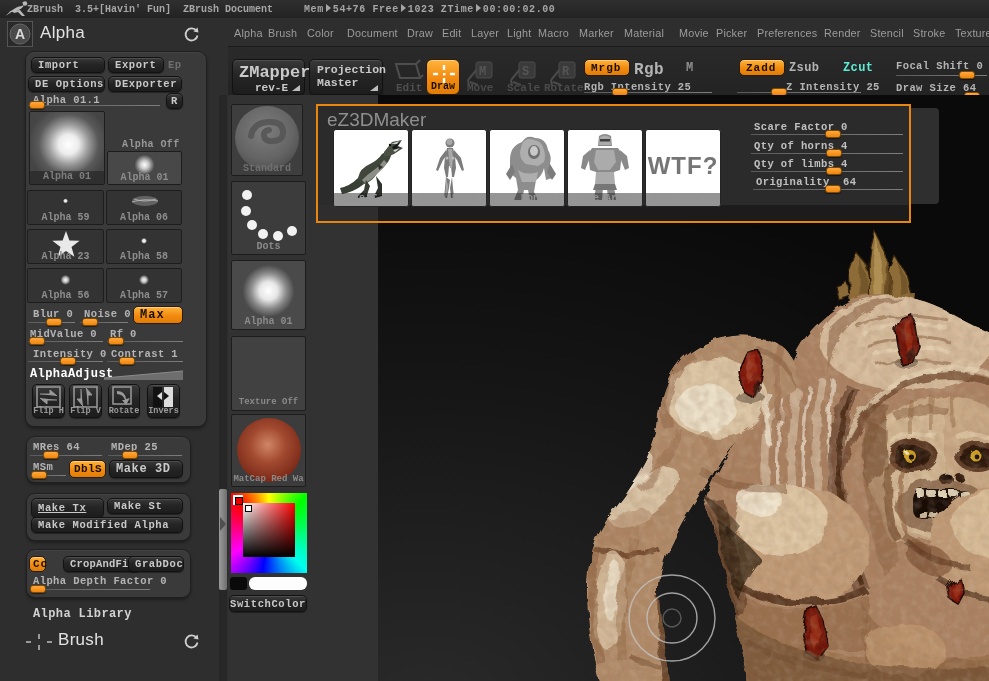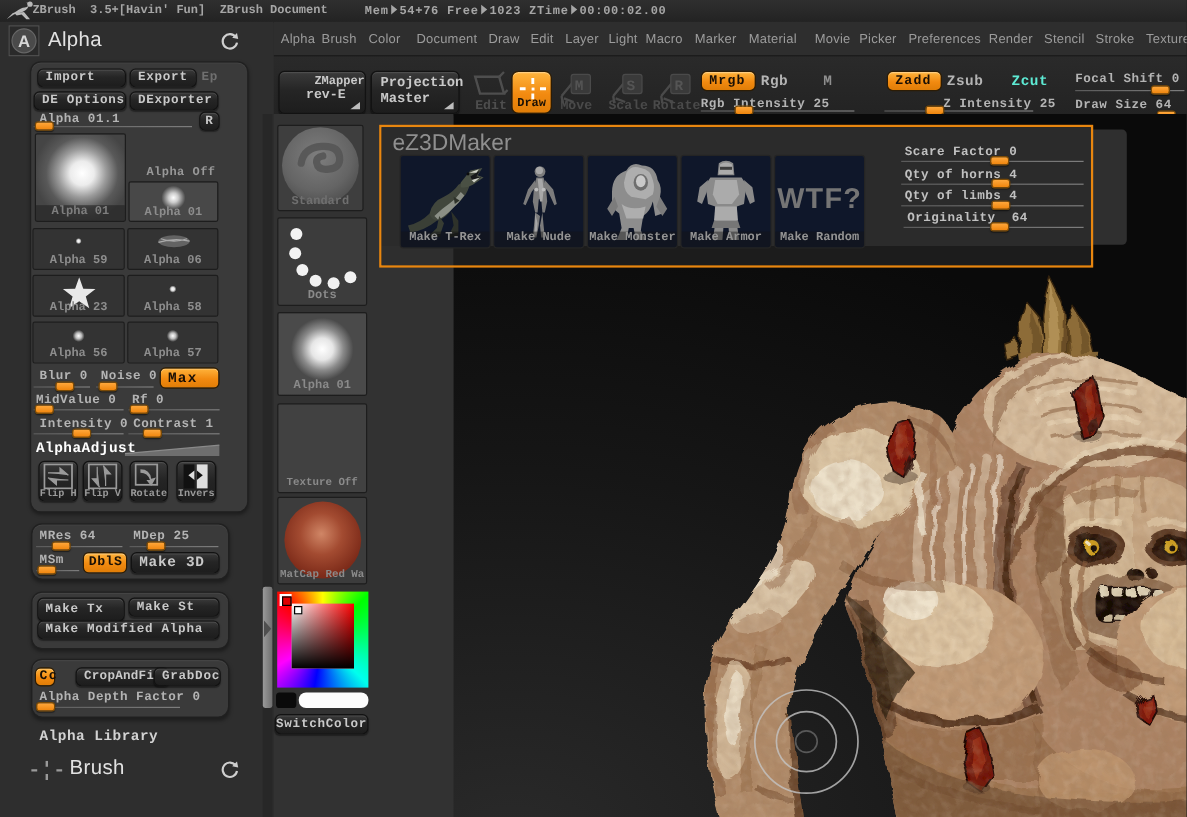--- a/index.html
+++ b/index.html
@@ -22,21 +22,21 @@
   .grp{position:absolute;background:#3a3a3a;border:1px solid #202020;border-radius:9px;
        box-shadow:inset 0 1px 0 rgba(255,255,255,.05), 0 2px 3px rgba(0,0,0,.35);}
   .cell{position:absolute;background:#333333;border:1px solid #1d1d1d;border-radius:2px;box-sizing:border-box;}
   .cl-lbl{position:absolute;left:0;right:0;bottom:1px;text-align:center;color:#8d8d8d;font-size:10px;font-weight:bold;letter-spacing:0px;}
   .menu-it{position:absolute;top:27px;color:#9c9c9c;font-family:"Liberation Sans",sans-serif;
            font-weight:normal;font-size:10.8px;letter-spacing:.2px;}
   .tri{display:inline-block;width:0;height:0;border-left:5px solid #a6a6a6;
        border-top:4px solid transparent;border-bottom:4px solid transparent;margin:0 2px;}
   .sec-title{position:absolute;color:#e2e2e2;font-family:"Liberation Sans",sans-serif;
              font-weight:normal;font-size:17px;letter-spacing:.3px;}
-  .mkcell{position:absolute;top:129px;width:74px;height:76px;background:#0f172a;
+  .mkcell{position:absolute;top:129px;width:74px;height:76px;background:#ffffff;
           border:1px solid #242424;border-radius:3px;box-sizing:content-box;overflow:hidden;}
   .mklbl{position:absolute;left:0;bottom:0;width:100%;height:13px;background:rgba(20,20,20,.45);
          color:#949494;font-size:10px;font-weight:bold;text-align:center;letter-spacing:0;}
 </style>
 </head>
 <body>
 <div id="app">
 
   <div class="abs" style="left:0;top:0;width:989px;height:18px;background:linear-gradient(#2f2f2f,#232323);border-bottom:1px solid #161616;"></div>
   <svg class="abs" style="left:2px;top:0;" width="30" height="18" viewBox="0 0 30 18">
@@ -63,21 +63,21 @@
   <div class="menu-it" style="left:716px;">Picker</div>
   <div class="menu-it" style="left:757px;">Preferences</div>
   <div class="menu-it" style="left:824px;">Render</div>
   <div class="menu-it" style="left:870px;">Stencil</div>
   <div class="menu-it" style="left:913px;">Stroke</div>
   <div class="menu-it" style="left:955px;">Texture</div>
 
   <div class="abs" style="left:228px;top:46px;width:761px;height:49px;background:linear-gradient(#2a2a2a,#232323);border-top:1px solid #1a1a1a;"></div>
 
   <div class="btn" style="left:232px;top:59px;width:73px;height:36px;display:block;text-align:center;">
-    <div style="margin-top:3px;font-size:10px;letter-spacing:0;text-align:right;">ZMapper</div>
+    <div style="margin-top:3px;font-size:17px;letter-spacing:0;text-align:right;">ZMapper</div>
     <div style="font-size:11px;letter-spacing:0;">rev-E</div>
   </div>
   <svg class="abs" style="left:291px;top:84px;" width="10" height="8">
       <path d="M9,7 L1,7 L9,1 Z" fill="#bdbdbd"></path>
     </svg>
   <div class="btn" style="left:309px;top:59px;width:74px;height:36px;display:block;text-align:left;padding-left:7px;">
     <div style="margin-top:3px;font-size:11.5px;letter-spacing:0;">Projection</div>
     <div style="font-size:11.5px;letter-spacing:0;">Master</div>
   </div>
   <svg class="abs" style="left:369px;top:84px;" width="10" height="8">
@@ -116,21 +116,21 @@
     <text x="2" y="33" font-size="11" font-weight="bold" fill="#4a4a4a" font-family="Liberation Mono,monospace">Scale</text>
   </svg>
   <svg class="abs" style="left:543px;top:58px;" width="42" height="36" viewBox="0 0 42 36">
     <path d="M8,22 L18,10 M10,24 l8,3 M8,22 l1,6" stroke="#4a4a4a" stroke-width="2" fill="none"></path>
     <rect x="16" y="4" width="16" height="16" rx="2" fill="#3a3a3a" stroke="#4a4a4a"></rect>
     <text x="19" y="17" font-size="12" font-weight="bold" fill="#555" font-family="Liberation Mono,monospace">R</text>
     <text x="1" y="33" font-size="11" font-weight="bold" fill="#4a4a4a" font-family="Liberation Mono,monospace">Rotate</text>
   </svg>
 
   <div class="obtn" style="left:584px;top:59px;width:46px;height:17px;">Mrgb</div>
-  <div class="lbl" style="left:634px;top:61px;font-size:12px;">Rgb</div>
+  <div class="lbl" style="left:634px;top:61px;font-size:16px;">Rgb</div>
   <div class="lbl" style="left:686px;top:61px;font-size:12px;color:#8f8f8f;">M</div>
   <div class="lbl" style="left:584px;top:81px;">Rgb&nbsp;Intensity&nbsp;25</div>
   <div class="sline" style="left:584px;top:92px;width:128px;"></div>
   <div class="knob" style="left:612px;top:88px;"></div>
 
   <div class="obtn" style="left:739px;top:59px;width:46px;height:17px;">Zadd</div>
   <div class="lbl" style="left:789px;top:61px;font-size:12px;">Zsub</div>
   <div class="lbl" style="left:843px;top:61px;font-size:12px;color:#5eead4;">Zcut</div>
   <div class="lbl" style="left:757px;top:81px;margin-left:29px;">Z&nbsp;Intensity&nbsp;25</div>
   <div class="sline" style="left:737px;top:92px;width:124px;"></div>
@@ -470,21 +470,21 @@
   <div class="lbl" style="left:111px;top:441px;">MDep&nbsp;25</div>
   <div class="sline" style="left:108px;top:455px;width:74px;"></div>
   <div class="knob" style="left:122px;top:451px;"></div>
   <div class="lbl" style="left:33px;top:461px;">MSm</div>
   <div class="sline" style="left:30px;top:475px;width:36px;"></div>
   <div class="knob" style="left:31px;top:471px;"></div>
   <div class="obtn" style="left:69px;top:460px;width:37px;height:18px;font-size:11px;padding-left:4px;letter-spacing:0.4px;">DblS</div>
   <div class="btn" style="left:109px;top:460px;width:74px;height:18px;font-size:12px;">Make&nbsp;3D</div>
 
   <div class="grp" style="left:26px;top:493px;width:163px;height:46px;"></div>
-  <div class="btn" style="left:31px;top:498px;width:73px;height:20px;">Make&nbsp;Tx</div>
+  <div class="btn" style="left:31px;top:498px;width:73px;height:20px;text-decoration:underline;">Make&nbsp;Tx</div>
   <div class="btn" style="left:107px;top:498px;width:76px;height:16px;">Make&nbsp;St</div>
   <div class="btn" style="left:31px;top:517px;width:152px;height:16px;">Make&nbsp;Modified&nbsp;Alpha</div>
 
   <div class="grp" style="left:26px;top:549px;width:163px;height:47px;"></div>
   <div class="obtn" style="left:29px;top:556px;width:17px;height:16px;padding-left:3px;font-size:11px;">Cc</div>
   <div class="btn" style="left:63px;top:556px;width:78px;height:16px;letter-spacing:0.2px;">CropAndFill</div>
   <div class="btn" style="left:128px;top:556px;width:56px;height:16px;">GrabDoc</div>
   <div class="lbl" style="left:33px;top:575px;">Alpha&nbsp;Depth&nbsp;Factor&nbsp;0</div>
   <div class="sline" style="left:30px;top:589px;width:120px;"></div>
   <div class="knob" style="left:30px;top:585px;"></div>

